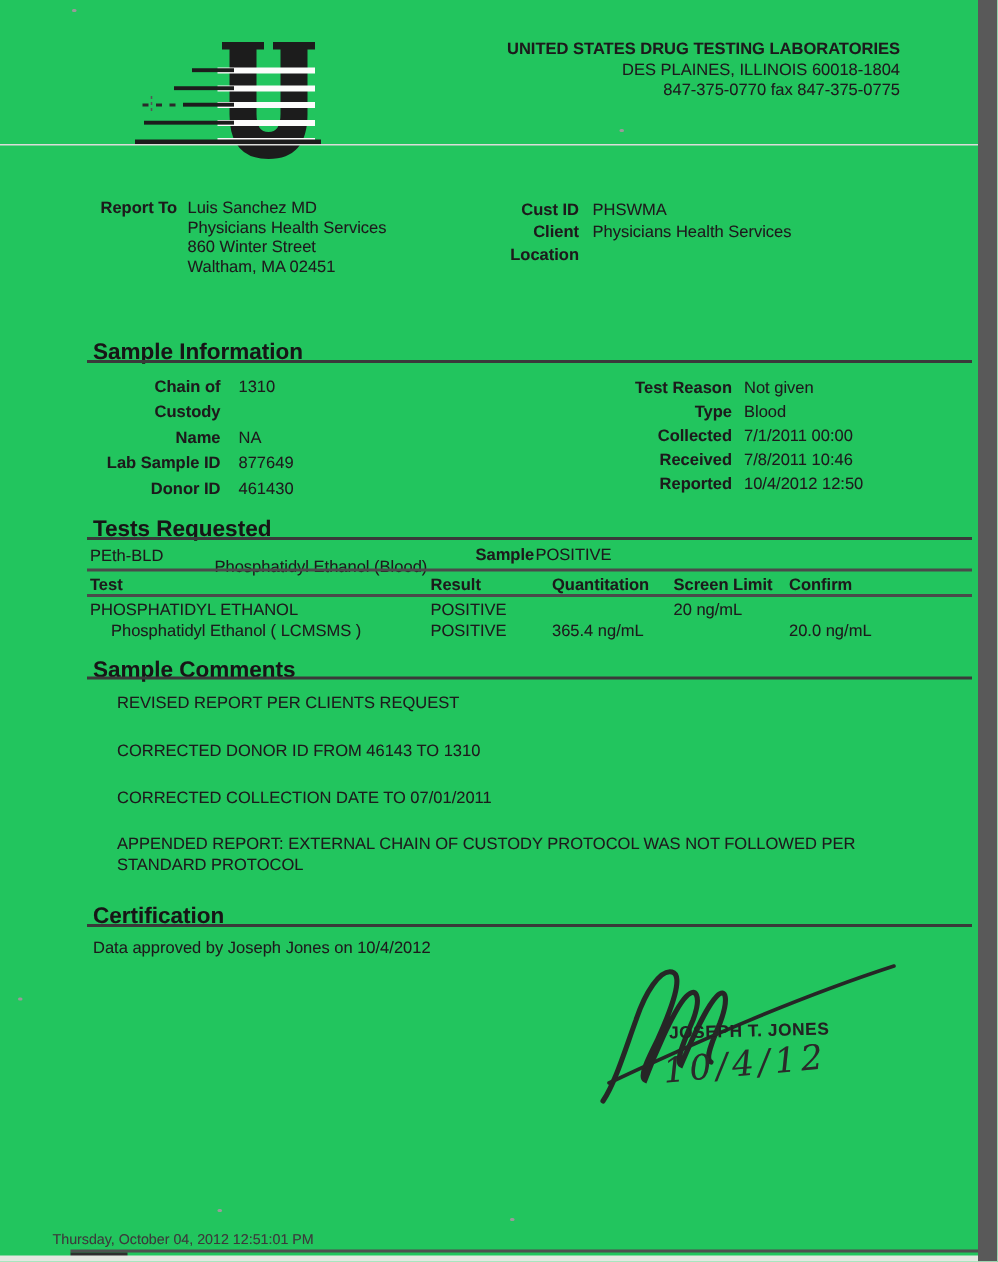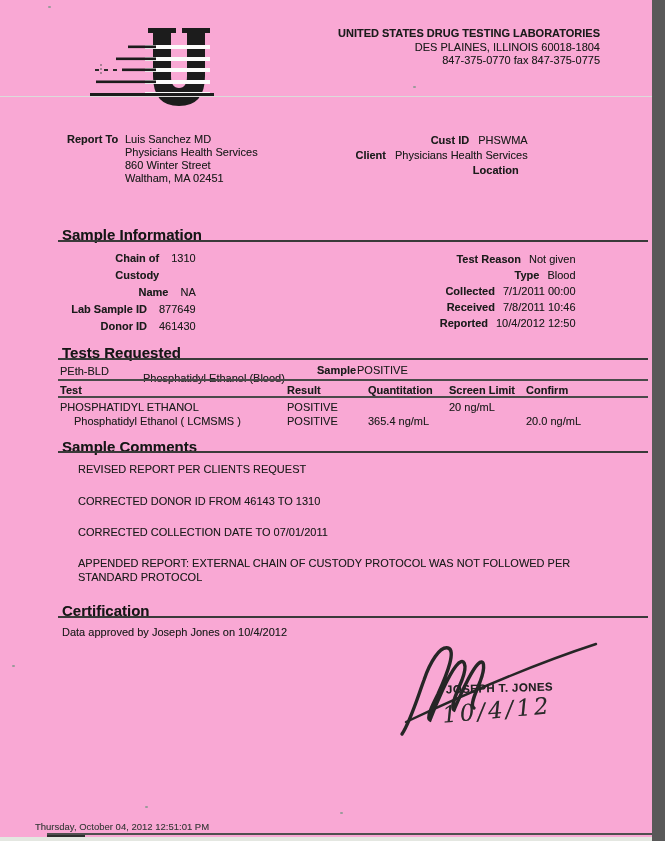--- a/index.html
+++ b/index.html
@@ -1,30 +1,30 @@
 <!DOCTYPE html>
 <html><head>
 <meta charset="utf-8">
 <style>
   html,body{margin:0;padding:0;background:#ffffff;}
   .page{
     position:relative;width:665px;height:841px;overflow:hidden;
-    background:#f9a8d4;
+    background:#22c55e;
     font-family:"Liberation Sans", sans-serif;
     color:#1b1b1b;font-size:11px;
     text-shadow:0 0 .4px rgba(70,70,70,.45);
   }
   .abs{position:absolute;}
   .b{font-weight:bold;}
   .rule{position:absolute;background:#3a3a3a;height:2px;}
   .rule-thin{position:absolute;background:#4a4a4a;height:1.5px;}
   .rule-faint{position:absolute;background:#dcdcda;height:1px;}
   .heading{position:absolute;font-weight:bold;font-size:15px;color:#161616;}
   .lab-block{position:absolute;right:65px;top:27px;text-align:right;line-height:13.5px;}
-  .kv-row{display:flex;justify-content:flex-end;}
+  .kv-row{display:flex;}
   .kv-label{font-weight:bold;text-align:right;flex:none;}
   .kv-value{margin-left:9px;white-space:nowrap;}
   .client-rows{position:absolute;left:322px;top:133px;line-height:15px;}
   .client-rows .kv-label{width:64px;}
   .si-left{position:absolute;left:62px;top:250px;line-height:17px;}
   .si-left .kv-label{width:85px;}
   .si-left .kv-value{margin-left:12px;}
   .si-right{position:absolute;left:400px;top:251px;line-height:16px;}
   .si-right .kv-label{width:88px;}
   .si-right .kv-value{margin-left:8px;}

